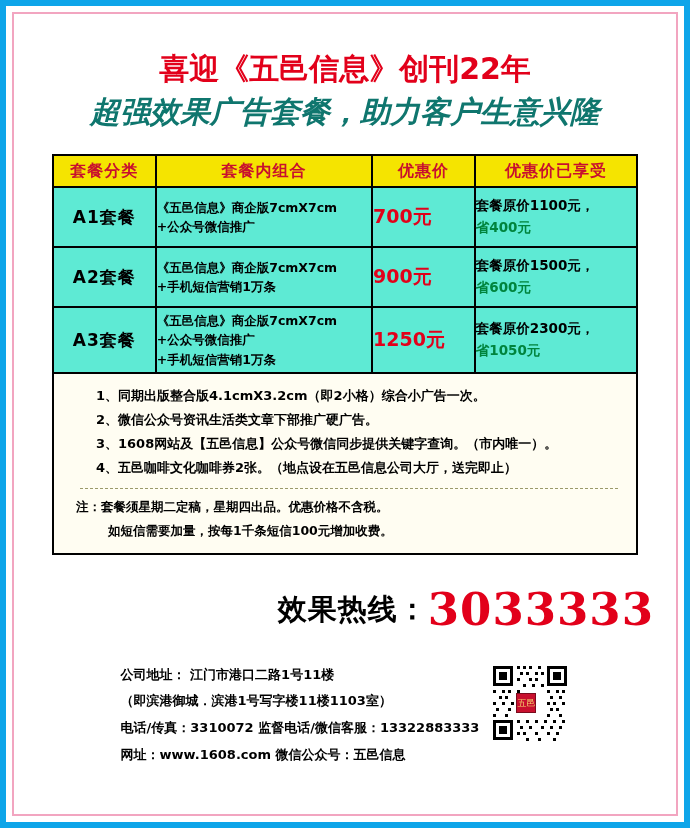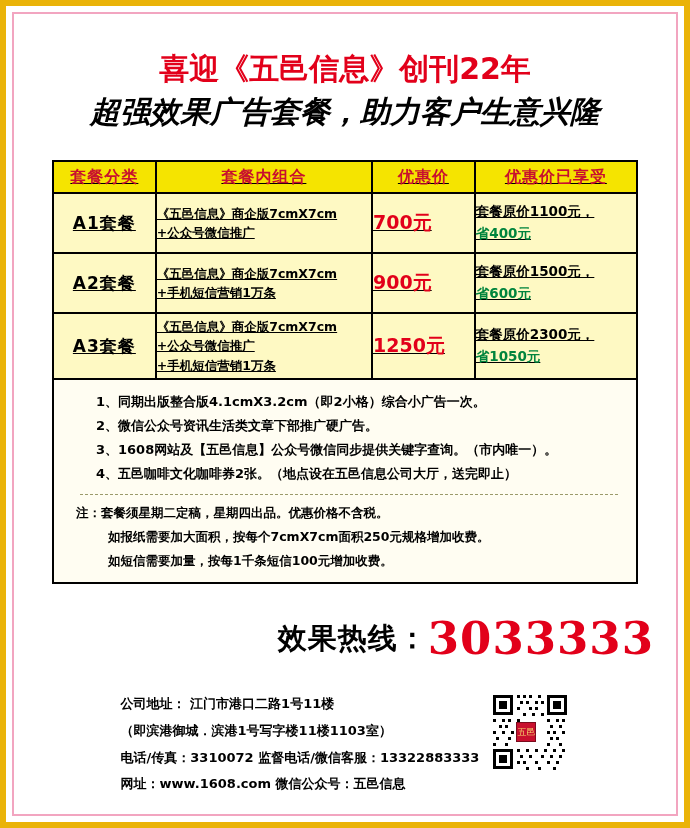--- a/index.html
+++ b/index.html
@@ -11,21 +11,21 @@
     height: 828px;
     background: #ffffff;
     font-family: "Liberation Sans", sans-serif;
     overflow: hidden;
   }
   .page {
     position: relative;
     width: 690px;
     height: 828px;
     box-sizing: border-box;
-    border: 6px solid #eab308;
+    border: 6px solid #0ea5e9;
     background: #ffffff;
     padding-left: 44px;
   }
   .frame {
     position: absolute;
     left: 6px; top: 6px; right: 6px; bottom: 6px;
     border: 2px solid #f2a5c0;
     box-sizing: border-box;
   }
   .inner {
@@ -43,38 +43,37 @@
   .headline .line1 {
     color: #e2001a;
     font-family: "DejaVu Sans", "Liberation Sans", sans-serif;
     font-size: 30px;
     font-weight: bold;
     letter-spacing: 0px;
     line-height: 1.25;
     white-space: nowrap;
   }
   .headline .line2 {
-    color: #000000;
+    color: #0f766e;
     font-family: "DejaVu Sans", "Liberation Sans", sans-serif;
     font-size: 30px;
     font-weight: bold;
     font-style: italic;
     line-height: 1.35;
     white-space: nowrap;
     margin-top: 4px;
   }
 
   
   .pkg-table {
-    margin: 28px 16px 0 16px;
+    margin: 22px 16px 0 16px;
     border-collapse: collapse;
     width: calc(100% - 32px);
     table-layout: fixed;
-    background: #fef9c3;
-    text-decoration: underline;
+    background: #5eead4;
   }
   .pkg-table th, .pkg-table td {
     border: 2px solid #000000;
     padding: 0;
   }
   .pkg-table thead th {
     background: #f5e400;
     color: #c8102e;
     font-family: "DejaVu Sans", "Liberation Sans", sans-serif;
     font-size: 16px;
@@ -318,21 +317,20 @@
       <div class="notes">
         <ol>
           <li>同期出版整合版4.1cmX3.2cm（即2小格）综合小广告一次。</li>
           <li>微信公众号资讯生活类文章下部推广硬广告。</li>
           <li>1608网站及【五邑信息】公众号微信同步提供关键字查询。（市内唯一）。</li>
           <li>五邑咖啡文化咖啡券2张。（地点设在五邑信息公司大厅，送完即止）</li>
         </ol>
         <div class="divider"></div>
         <div class="fineprint">
           <span class="first">注：套餐须星期二定稿，星期四出品。优惠价格不含税。</span>
-          <span class="ind">如报纸需要加大面积，按每个7cmX7cm面积250元规格增加收费。</span>
           <span class="ind">如短信需要加量，按每1千条短信100元增加收费。</span>
         </div>
       </div>
 
       <div class="hotline">
         <span class="label">效果热线：</span><span class="number">3033333</span>
       </div>
 
       <div class="footer">
         <div class="footer-text">

